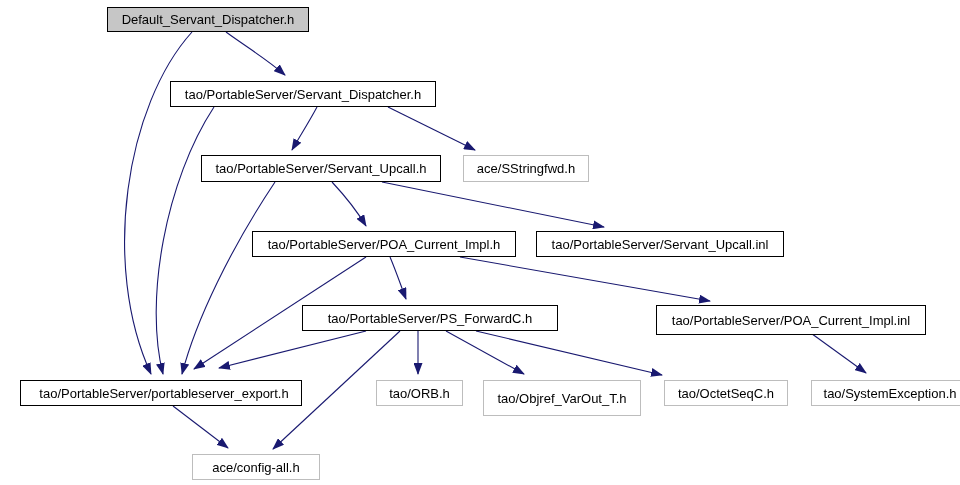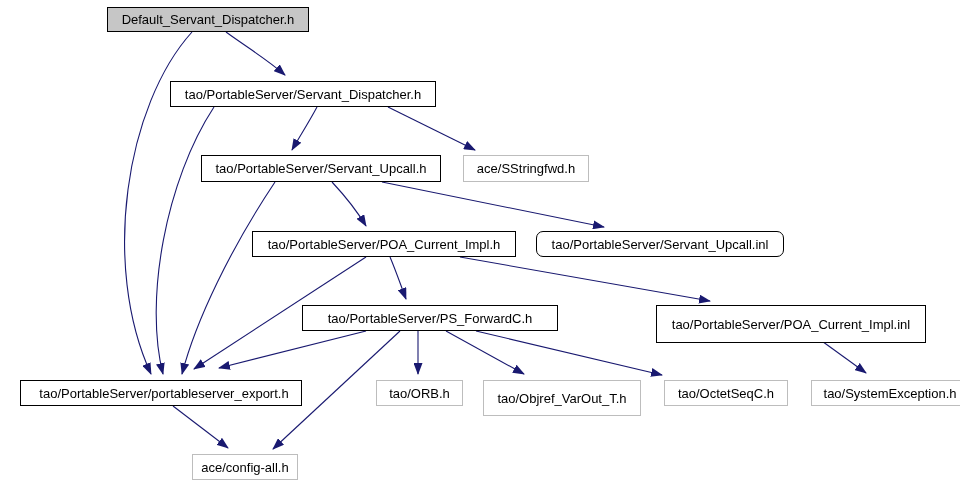--- a/index.html
+++ b/index.html
@@ -45,23 +45,23 @@
         <path d="M157,406 L212,448" class="edge" marker-end="url(#arrowhead)"></path>
         <path d="M792,331 L850,373" class="edge" marker-end="url(#arrowhead)"></path>
       </g>
   </svg>
   <div id="nodes">
       <div class="node root" style="left: 91px; top: 7px; width: 202px; height: 25px;">Default_Servant_Dispatcher.h</div>
       <div class="node internal" style="left: 154px; top: 81px; width: 266px; height: 26px;">tao/PortableServer/Servant_Dispatcher.h</div>
       <div class="node internal" style="left: 185px; top: 155px; width: 240px; height: 27px;">tao/PortableServer/Servant_Upcall.h</div>
       <div class="node leaf" style="left: 447px; top: 155px; width: 126px; height: 27px;">ace/SStringfwd.h</div>
       <div class="node internal" style="left: 236px; top: 231px; width: 264px; height: 26px;">tao/PortableServer/POA_Current_Impl.h</div>
-      <div class="node internal" style="left: 520px; top: 231px; width: 248px; height: 26px; border-radius: 7px;">tao/PortableServer/Servant_Upcall.inl</div>
+      <div class="node internal" style="left: 520px; top: 231px; width: 248px; height: 26px;">tao/PortableServer/Servant_Upcall.inl</div>
       <div class="node internal" style="left: 286px; top: 305px; width: 256px; height: 26px;">tao/PortableServer/PS_ForwardC.h</div>
-      <div class="node internal" style="left: 640px; top: 305px; width: 270px; height: 38px;">tao/PortableServer/POA_Current_Impl.inl</div>
+      <div class="node internal" style="left: 640px; top: 305px; width: 270px; height: 30px;">tao/PortableServer/POA_Current_Impl.inl</div>
       <div class="node internal" style="left: 4px; top: 380px; width: 282px; height: 26px; padding-left: 6px;">tao/PortableServer/portableserver_export.h</div>
       <div class="node leaf" style="left: 360px; top: 380px; width: 87px; height: 26px;">tao/ORB.h</div>
       <div class="node leaf" style="left: 467px; top: 380px; width: 158px; height: 36px;">tao/Objref_VarOut_T.h</div>
       <div class="node leaf" style="left: 648px; top: 380px; width: 124px; height: 26px;">tao/OctetSeqC.h</div>
       <div class="node leaf" style="left: 795px; top: 380px; width: 158px; height: 26px;">tao/SystemException.h</div>
-      <div class="node leaf" style="left: 176px; top: 454px; width: 106px; height: 26px;">ace/config-all.h</div>
+      <div class="node leaf" style="left: 176px; top: 454px; width: 128px; height: 26px;">ace/config-all.h</div>
     </div>
 </div>
 
 </body></html>

